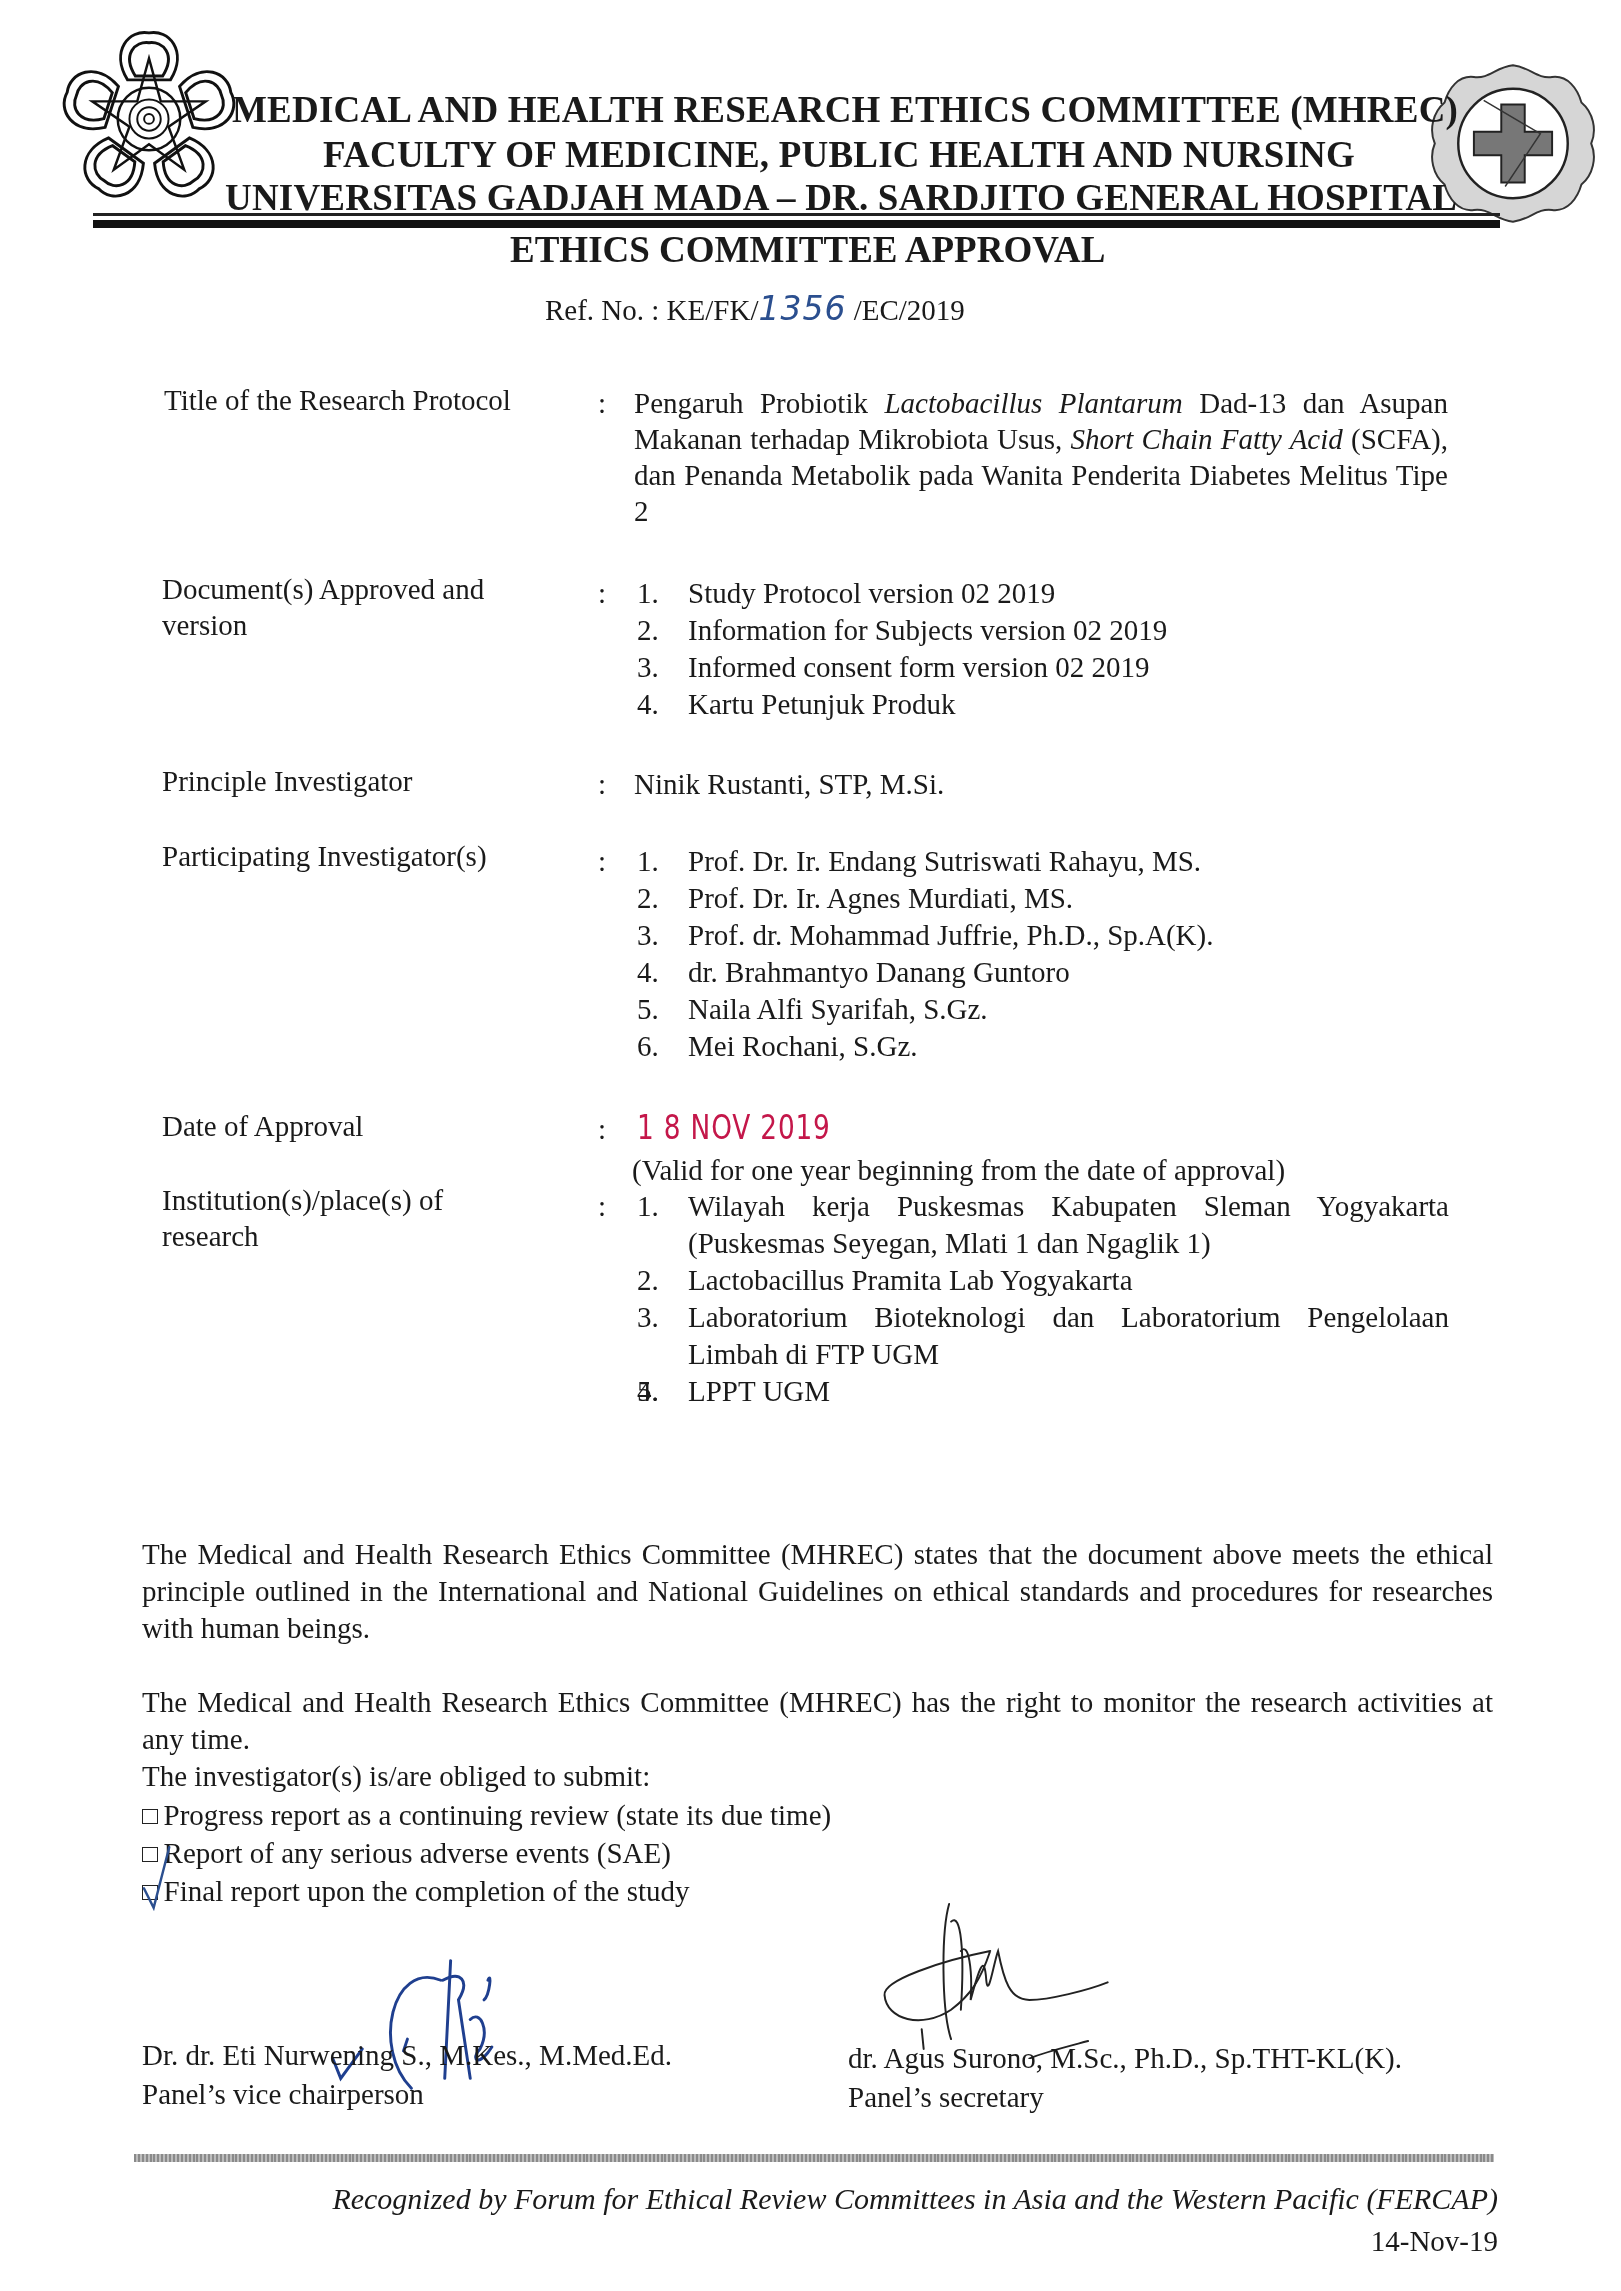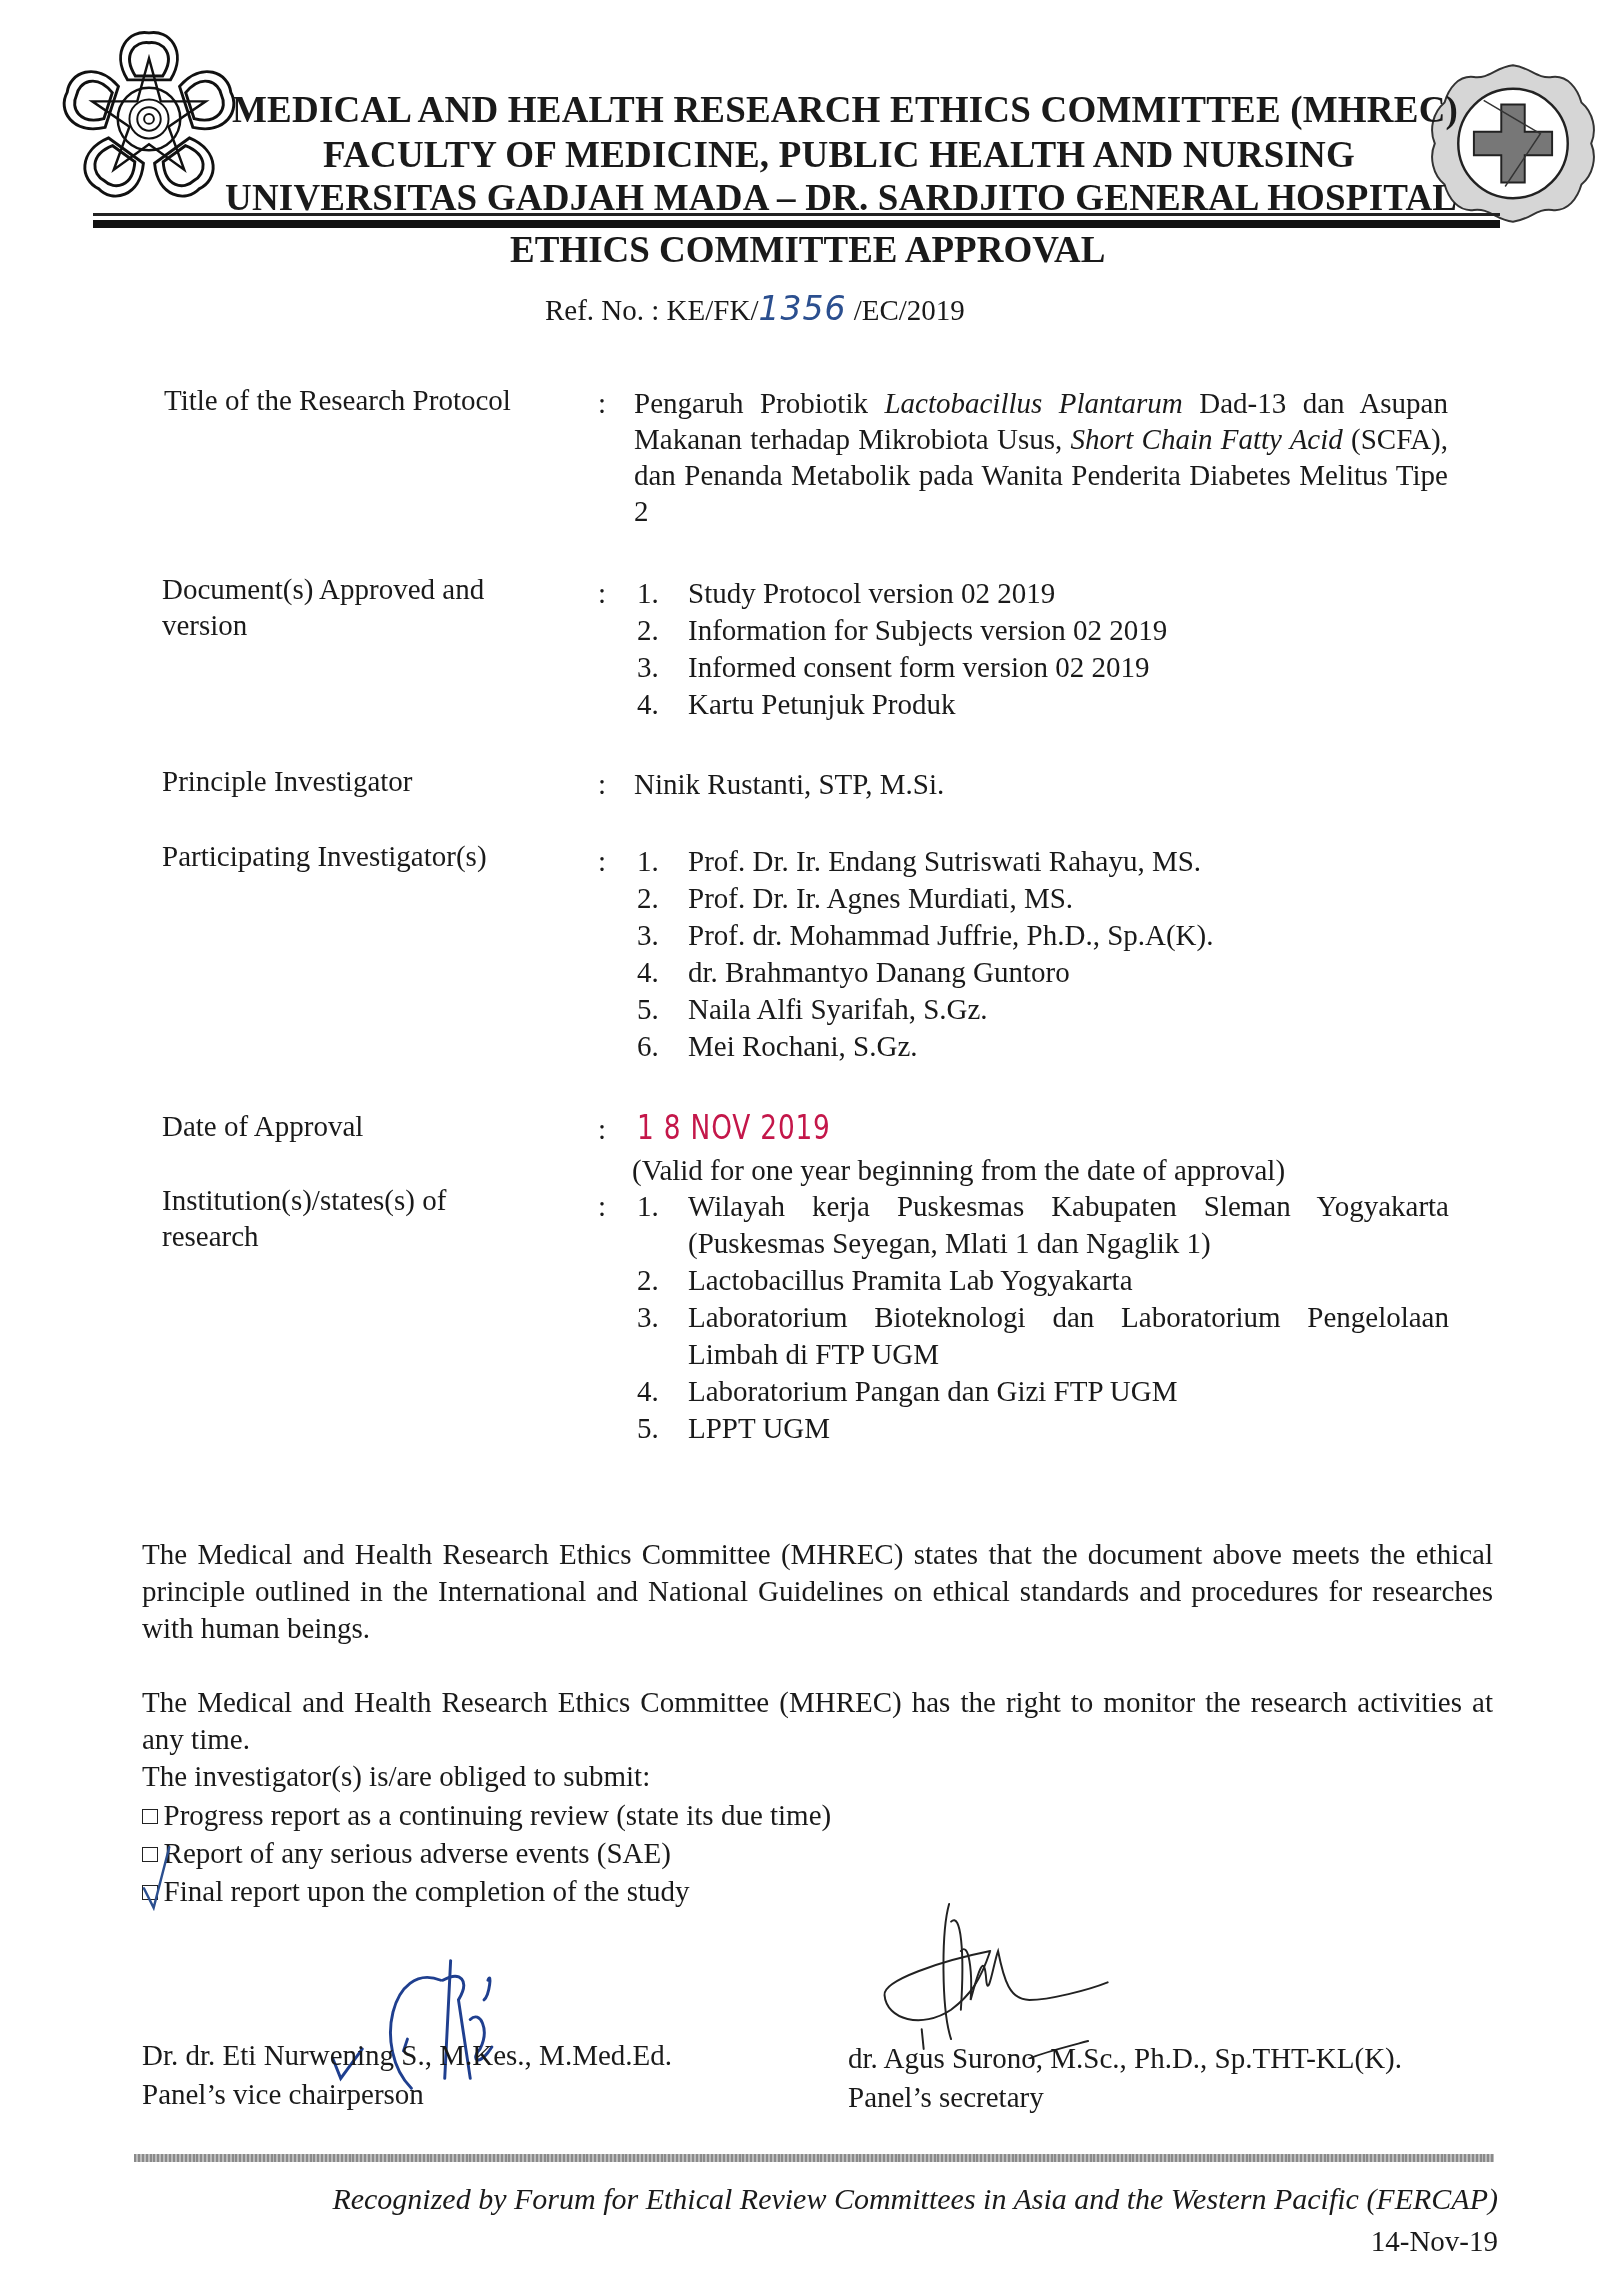--- a/index.html
+++ b/index.html
@@ -136,29 +136,29 @@
 </ul>
 
 <div class="abs field-label" style="left:162px; top:1108px;">Date of Approval</div>
 <div class="abs colon" style="left:598px; top:1111px;">:</div>
 <div class="abs" style="left:637px; top:1108px;">
   <span class="stamp-date">1 8 NOV 2019</span>
 </div>
 <div class="abs field-value" style="left:632px; top:1152px; white-space:nowrap;">(Valid for one year beginning from the date of approval)</div>
 
 <div class="abs field-label" style="left:162px; top:1182px;">
-  <div>Institution(s)/states(s) of</div>
+  <div>Institution(s)/place(s) of</div>
   <div>research</div>
 </div>
 <div class="abs colon" style="left:598px; top:1188px;">:</div>
 <ul class="abs list" style="left:637px; top:1188px; width:812px;">
   <li class="justify"><span class="num">1.</span><span>Wilayah kerja Puskesmas Kabupaten Sleman Yogyakarta (Puskesmas Seyegan, Mlati 1 dan Ngaglik 1)</span></li>
   <li><span class="num">2.</span><span>Lactobacillus Pramita Lab Yogyakarta</span></li>
   <li class="justify"><span class="num">3.</span><span>Laboratorium Bioteknologi dan Laboratorium Pengelolaan Limbah di FTP UGM</span></li>
-  <li><span class="num">4.</span><span>Laboratorium Pangan dan Gizi FTP UGM</span></li>
+  <li><span class="num">4.</span></li>
   <li><span class="num">5.</span><span>LPPT UGM</span></li>
 </ul>
 
 <div class="abs para para-last-left" style="left:142px; top:1500px; width:1351px;">The Medical and Health Research Ethics Committee (MHREC) states that the document above meets the ethical principle outlined in the International and National Guidelines on ethical standards and procedures for researches with human beings.</div>
 <div class="abs para para-last-left" style="left:142px; top:1648px; width:1351px;">The Medical and Health Research Ethics Committee (MHREC) has the right to monitor the research activities at any time.</div>
 
 <div class="abs obl-item" style="left:142px; top:1758px;">The investigator(s) is/are obliged to submit:</div>
 <div class="abs obl-item" style="left:142px; top:1797px;">
   <span class="chk"></span><span>Progress report as a continuing review (state its due time)</span>
 </div>

